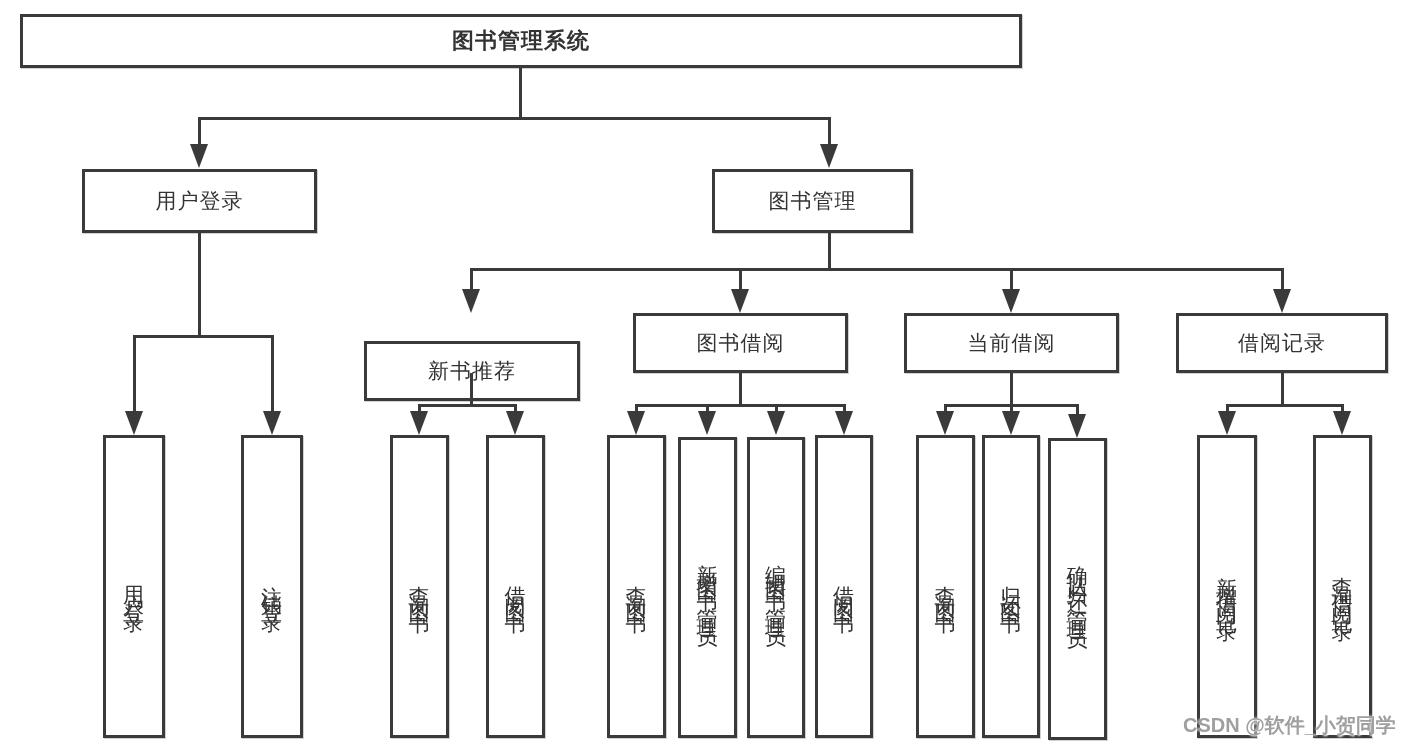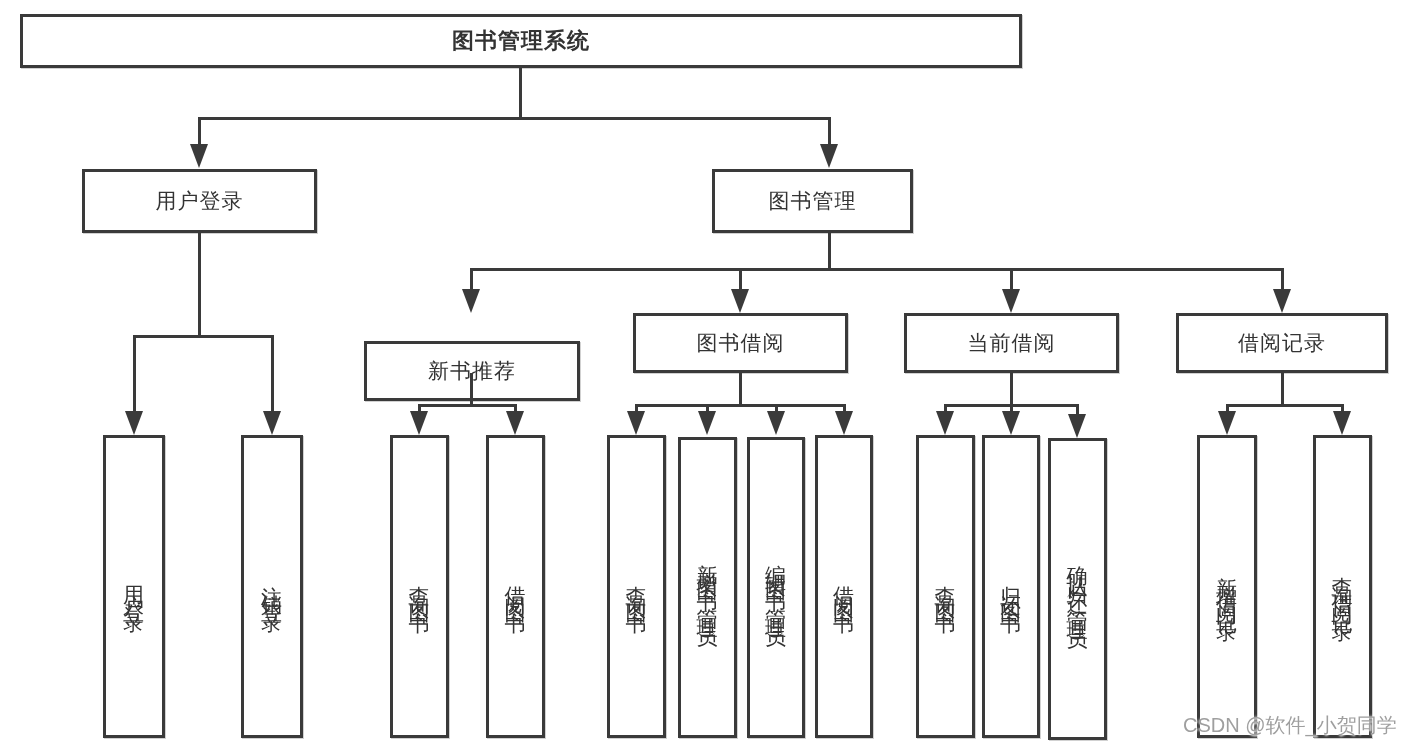--- a/index.html
+++ b/index.html
@@ -64,20 +64,21 @@
   
   .watermark {
     position: absolute;
     left: 1183px;
     top: 712px;
     font-size: 20px;
     color: #9f9f9f;
     white-space: nowrap;
     text-shadow: 0 0 3px #ffffff, 1px 1px 2px #ffffff;
     z-index: 10;
+    font-weight: bold;
   }
 </style>
 </head>
 <body>
 
 <div class="canvas">
 
   <div class="node root" style="left:20px;top:14px;width:1002px;height:54px;">
     <span class="label">图书管理系统</span>
   </div>

